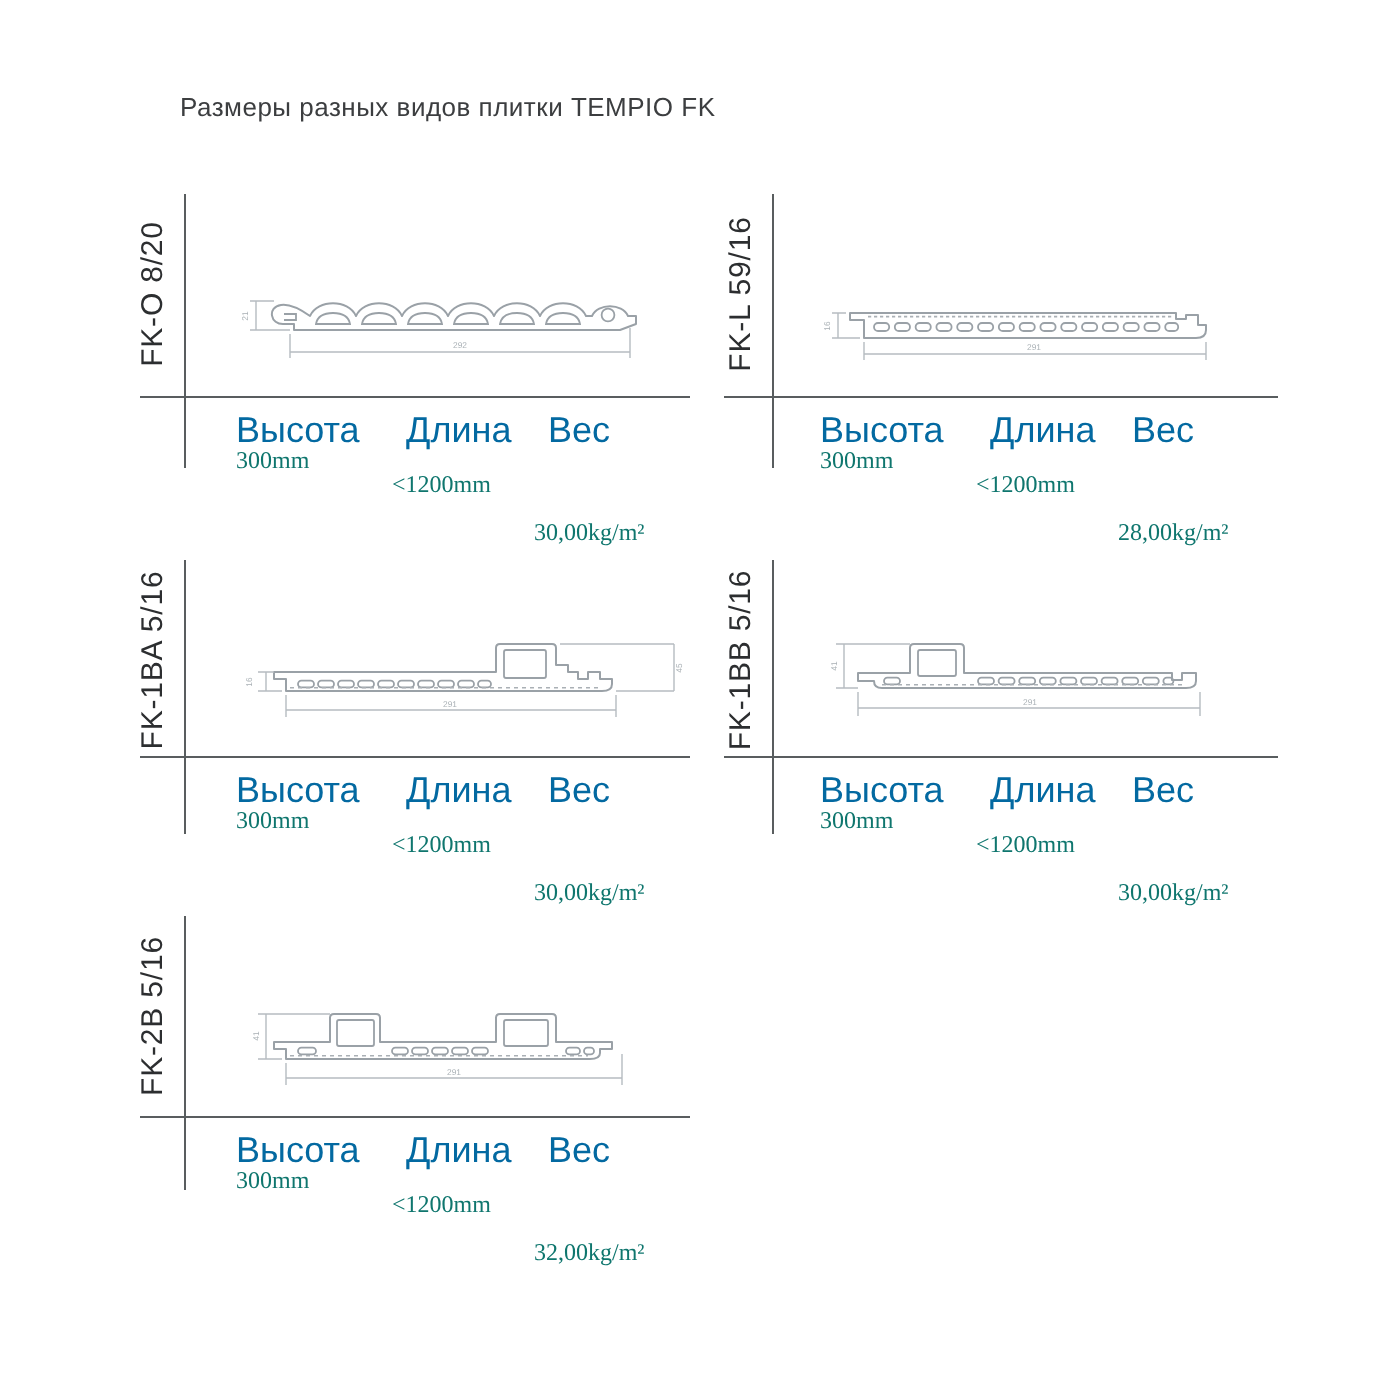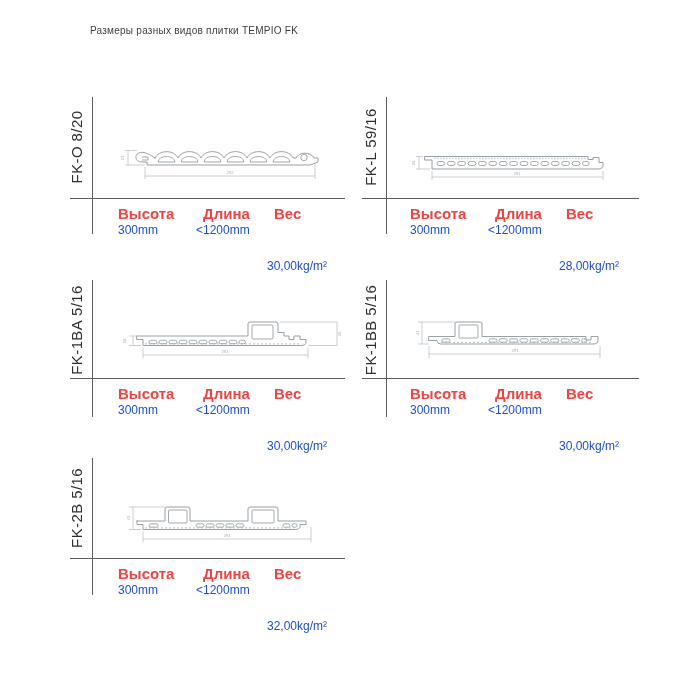--- a/index.html
+++ b/index.html
@@ -1,35 +1,35 @@
 <!DOCTYPE html>
 <html><head>
 <meta charset="utf-8">
 <style>
   html,body{margin:0;padding:0;background:#fff;}
   body{width:700px;height:700px;position:relative;overflow:hidden;
        font-family:"Liberation Sans","DejaVu Sans",sans-serif;}
-  .title{position:absolute;left:90px;top:25px;font-size:10px;color:#3c3e40;letter-spacing:.25px;}
+  .title{position:absolute;left:90px;top:46px;font-size:13px;color:#3c3e40;letter-spacing:.25px;}
   .panel{position:absolute;width:275px;height:140px;}
   .panel.right{width:277px;}
   .vline{position:absolute;left:22px;top:0;width:1.4px;height:137px;background:#595d5f;}
   .panel.right .vline{left:24px;}
   .hline{position:absolute;left:0;top:var(--dv);width:100%;height:1.4px;background:#595d5f;}
   .plabel{position:absolute;width:130px;height:20px;left:-57px;top:40px;transform:rotate(-90deg);
           text-align:center;font-size:15px;font-weight:500;color:#2c2e30;letter-spacing:.4px;white-space:nowrap;}
   .panel.right .plabel{left:-55px;}
   .drawing{position:absolute;left:25px;top:30px;}
   .panel.right .drawing{left:27px;}
   .thead{position:absolute;top:calc(var(--dv) + 7px);left:0;right:0;height:16px;
-         font-size:15px;font-weight:700;color:#ef4444;}
+         font-size:18px;font-weight:400;color:#0369a1;}
   .tvals{position:absolute;top:calc(var(--dv) + 25px);left:0;right:0;height:16px;
-         font-size:12px;color:#1d4ed8;}
+         font-size:12px;color:#0f766e;font-family:Liberation Serif, serif;}
   .thead span,.tvals span{position:absolute;white-space:nowrap;}
   .h1{left:48px;} .h2{left:133px;} .h3{left:204px;}
-  .v1{left:48px;} .v2{left:126px;} .v3{left:197px;margin-top:36px;}
+  .v1{left:48px;} .v2{left:126px;margin-top:12px;} .v3{left:197px;margin-top:36px;}
   .outline{fill:none;stroke:#9aa1a7;stroke-width:1;stroke-linejoin:round;stroke-linecap:round;}
   .hole{fill:none;stroke:#9aa1a7;stroke-width:.9;}
   .hatch{fill:none;stroke:#aab0b5;stroke-width:.8;}
   .dim{fill:none;stroke:#b6bcc1;stroke-width:.7;}
   .dimt{font-size:4.2px;fill:#a9b0b5;}
 </style>
 </head>
 <body>
 
 <div class="title">Размеры разных видов плитки TEMPIO FK</div>

